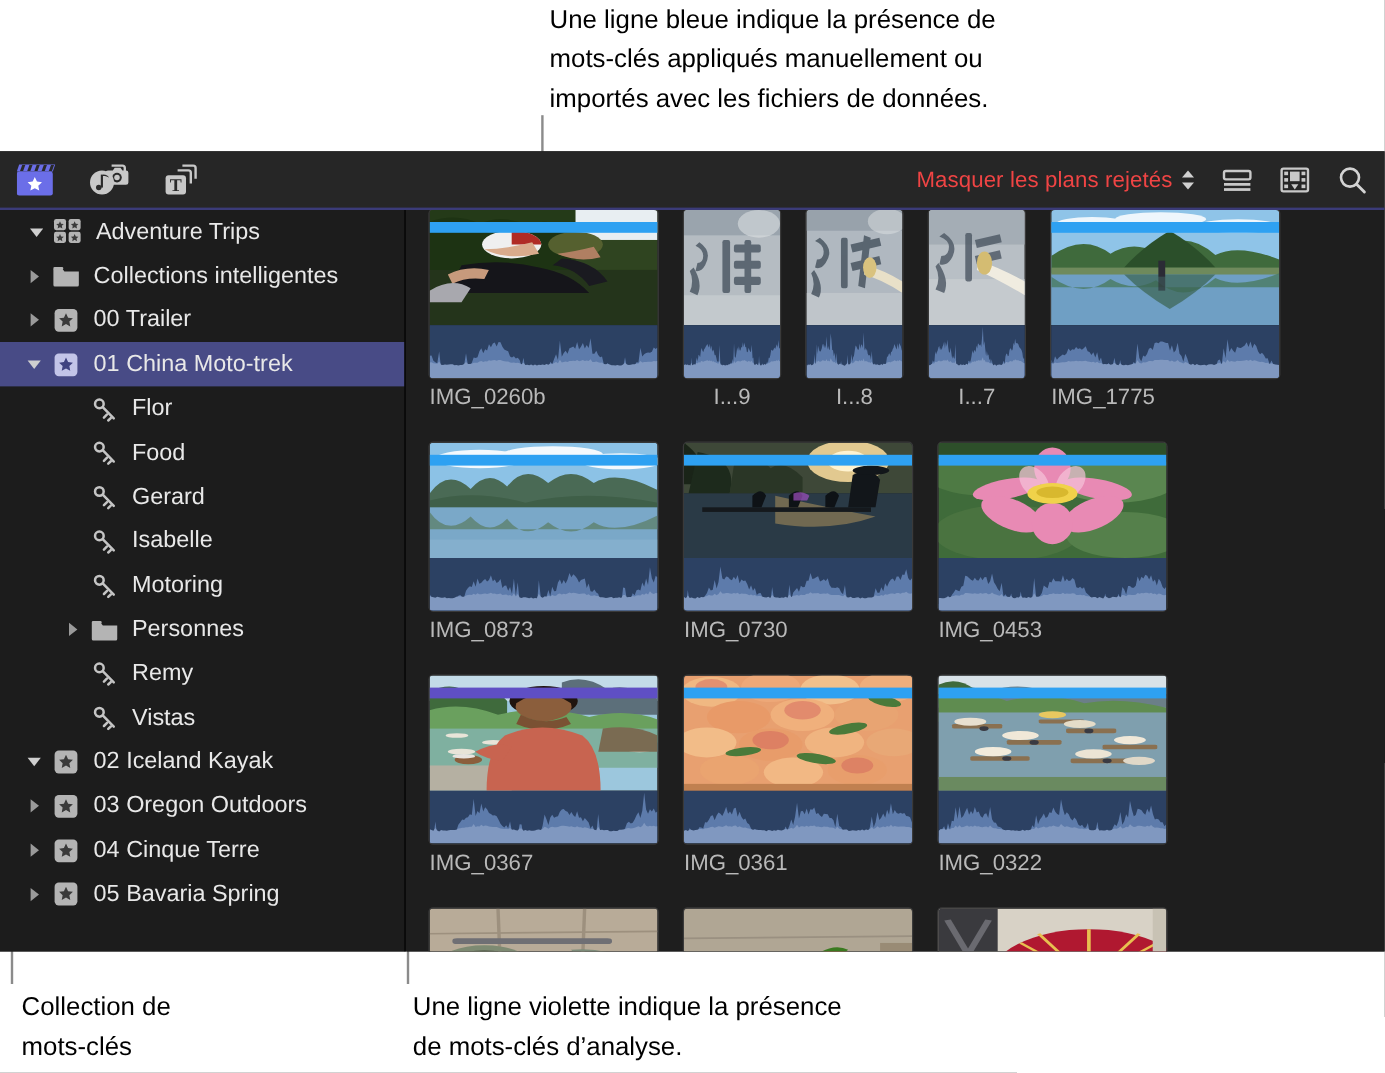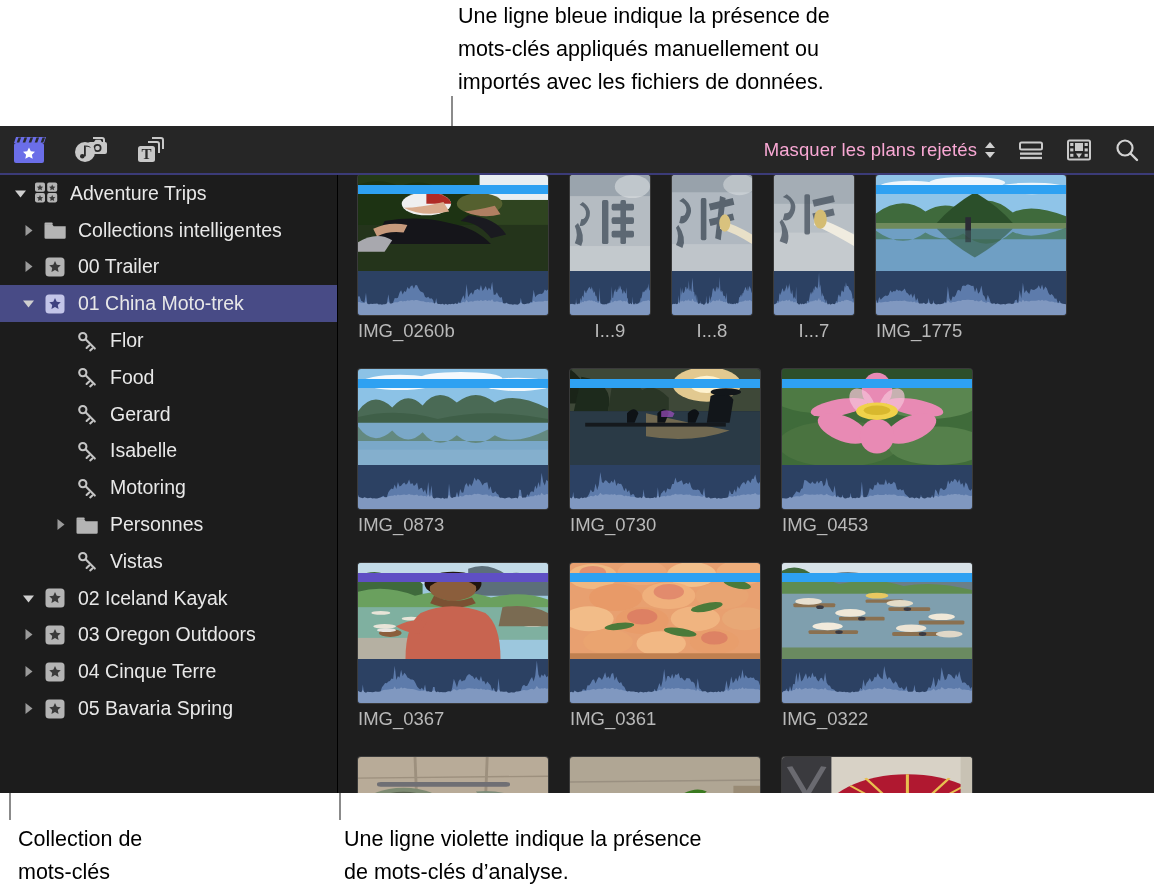--- a/index.html
+++ b/index.html
@@ -42,21 +42,21 @@
     background:#262626;
     border-bottom:2px solid #3b3b78;
     box-sizing:border-box;
   }
   #toolbar-left{ position:absolute; left:14px; top:0; height:47px; display:flex; align-items:center; gap:25px; }
   #toolbar-right{ position:absolute; right:14px; top:0; height:47px; display:flex; align-items:center; gap:22px; }
 
   .tb-btn{ display:flex; align-items:center; justify-content:center; cursor:default; }
 
   .popup-label{
-    color:#f9a8d4; font-size:18.5px; letter-spacing:.1px;
+    color:#ef4444; font-size:18.5px; letter-spacing:.1px;
     display:flex; align-items:center; gap:7px;
   }
   .chev{ display:flex; flex-direction:column; gap:2px; line-height:0; }
 
   
   #sidebar{
     position:absolute; left:0; top:49px; width:338px; height:618px;
     background:#1c1c1c;
     border-right:1px solid #000;
     box-sizing:border-box;
@@ -65,21 +65,21 @@
   .row{
     display:flex; align-items:center; height:36.8px;
     color:#e8e8e8; font-size:19.5px; white-space:nowrap;
     padding-left:8px; box-sizing:border-box;
   }
   .row.selected{ background:#484b86; }
   .tw{ width:24px; min-width:24px; display:flex; align-items:center; justify-content:center; }
   .tw svg{ display:block; }
   .ico{ width:30px; min-width:30px; display:flex; align-items:center; justify-content:center; }
   .lbl{ padding-left:8px; }
-  .d0{ padding-left:8px;}  .d1{ padding-left:16px;} .d2{ padding-left:48px;}
+  .d0{ padding-left:18px;}  .d1{ padding-left:16px;} .d2{ padding-left:48px;}
 
   
   #browser{
     position:absolute; left:339px; top:49px; width:815px; height:618px;
     background:#1e1e1e; overflow:hidden;
   }
   .clip-row{ position:absolute; left:0; display:flex; align-items:flex-start; }
   .clip{ position:relative; }
   .thumb{
     position:relative; overflow:hidden; border-radius:3px;
@@ -366,20 +366,34 @@
         <span class="ico">
           <svg width="24" height="22" viewBox="0 0 24 22">
             <g fill="none" stroke="#c4c4c4" stroke-width="2.1" stroke-linecap="round">
               <circle cx="7.8" cy="6.6" r="3.6"></circle>
               <line x1="10.6" y1="9.2" x2="19.8" y2="18.6"></line>
               <line x1="14.2" y1="15.4" x2="11.6" y2="18.0"></line>
               <line x1="17.3" y1="18.4" x2="15.2" y2="20.4"></line>
             </g>
           </svg>
         </span>
+        <span class="lbl">Remy</span>
+      </div>
+      <div class="row d2">
+        <span class="tw"></span>
+        <span class="ico">
+          <svg width="24" height="22" viewBox="0 0 24 22">
+            <g fill="none" stroke="#c4c4c4" stroke-width="2.1" stroke-linecap="round">
+              <circle cx="7.8" cy="6.6" r="3.6"></circle>
+              <line x1="10.6" y1="9.2" x2="19.8" y2="18.6"></line>
+              <line x1="14.2" y1="15.4" x2="11.6" y2="18.0"></line>
+              <line x1="17.3" y1="18.4" x2="15.2" y2="20.4"></line>
+            </g>
+          </svg>
+        </span>
         <span class="lbl">Vistas</span>
       </div>
       <div class="row d1">
         <span class="tw">
           <svg width="15" height="15" viewBox="0 0 15 15">
             <path d="M2 4.5 L13 4.5 L7.5 11.5 Z" fill="#cfcfcf"></path>
           </svg>
         </span>
         <span class="ico">
           <svg width="22" height="22" viewBox="0 0 22 22">

